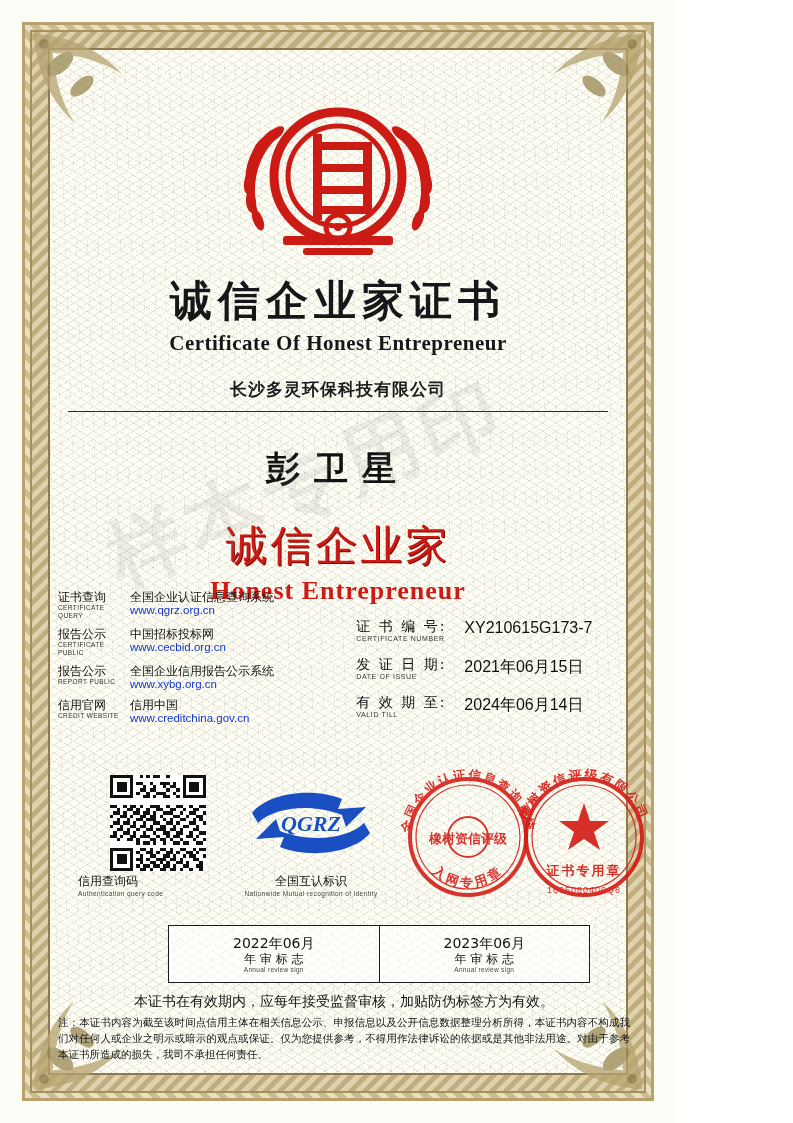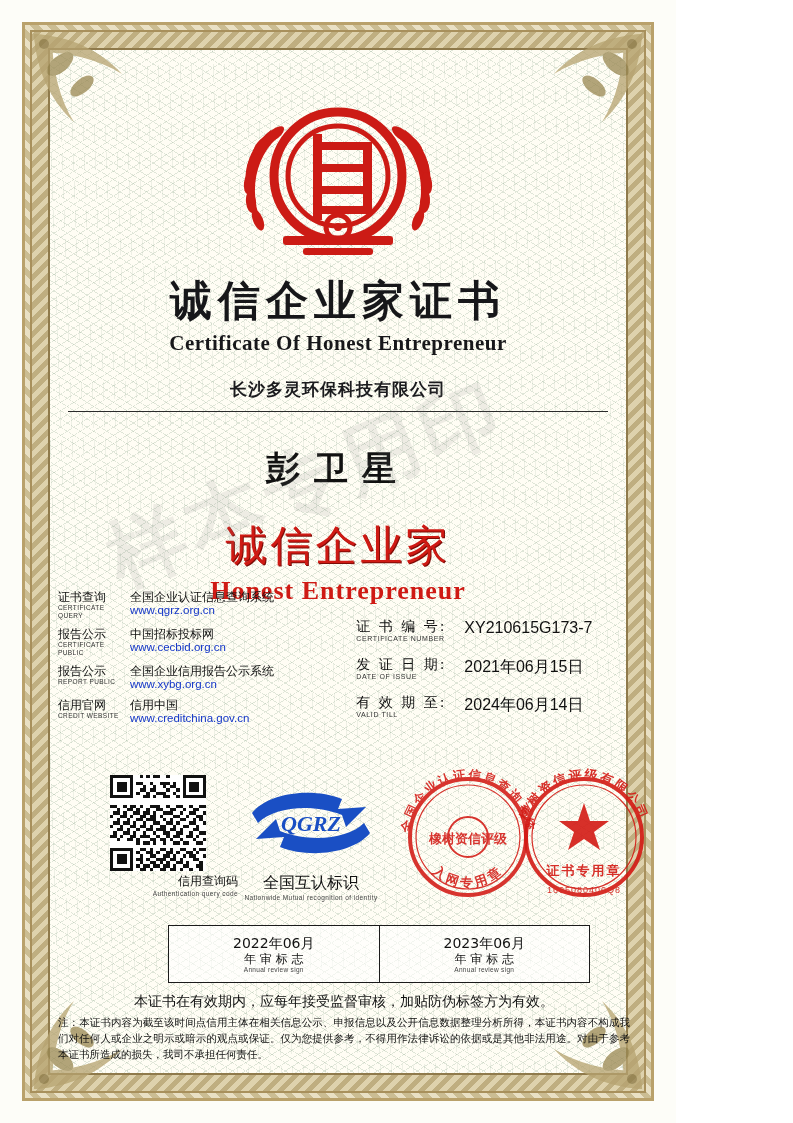--- a/index.html
+++ b/index.html
@@ -159,34 +159,34 @@
 
   
   .badges{
     position:absolute;left:58px;right:40px;top:775px;height:135px;
   }
   .qr{
     position:absolute;left:52px;top:0;width:96px;height:96px;
     background:#fff;
   }
   .qr-caption{
-    position:absolute;left:20px;top:98px;width:160px;text-align:right;
+    position:absolute;left:20px;top:98px;width:160px;text-align:left;
   }
   .qr-caption .cn{
     font-family:"DejaVu Sans", sans-serif;font-size:12px;color:#111;display:block;
   }
   .qr-caption .en{
     font-family:"Liberation Sans", sans-serif;font-size:6.5px;color:#444;display:block;letter-spacing:.4px;
   }
   .qgrz{position:absolute;left:188px;top:8px;width:130px;height:80px;}
   .qgrz-caption{
     position:absolute;left:176px;top:98px;width:154px;text-align:center;
   }
   .qgrz-caption .cn{
-    font-family:Liberation Mono, monospace;font-size:16px;color:#111;display:block;
+    font-family:Liberation Mono, monospace;font-size:12px;color:#111;display:block;
   }
   .qgrz-caption .en{
     font-family:"Liberation Sans", sans-serif;font-size:6.5px;color:#444;display:block;letter-spacing:.4px;
   }
   .seal{position:absolute;width:160px;height:160px;top:-18px;}
   .seal.s1{left:330px;}
   .seal.s2{left:446px;}
 
   
   .review{

